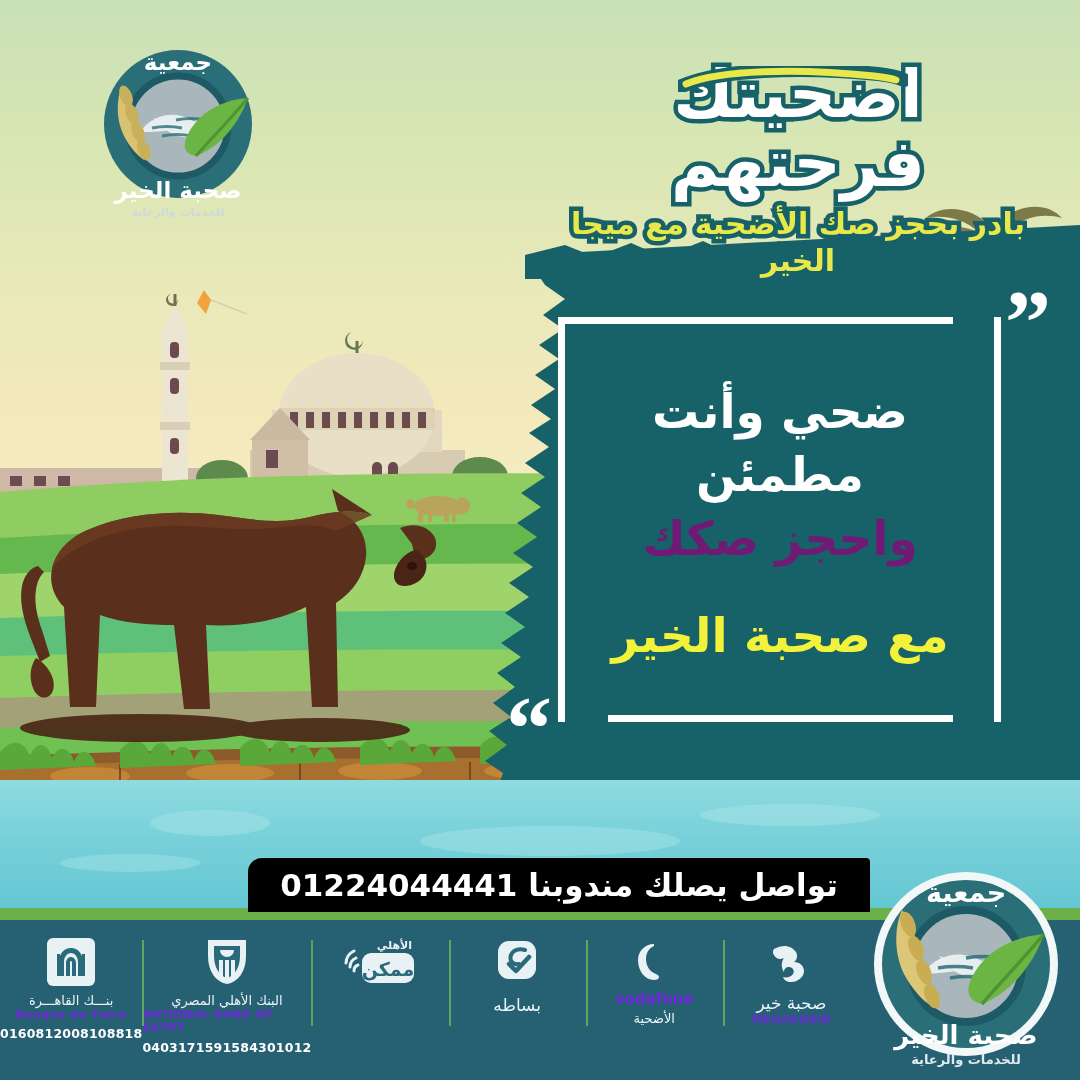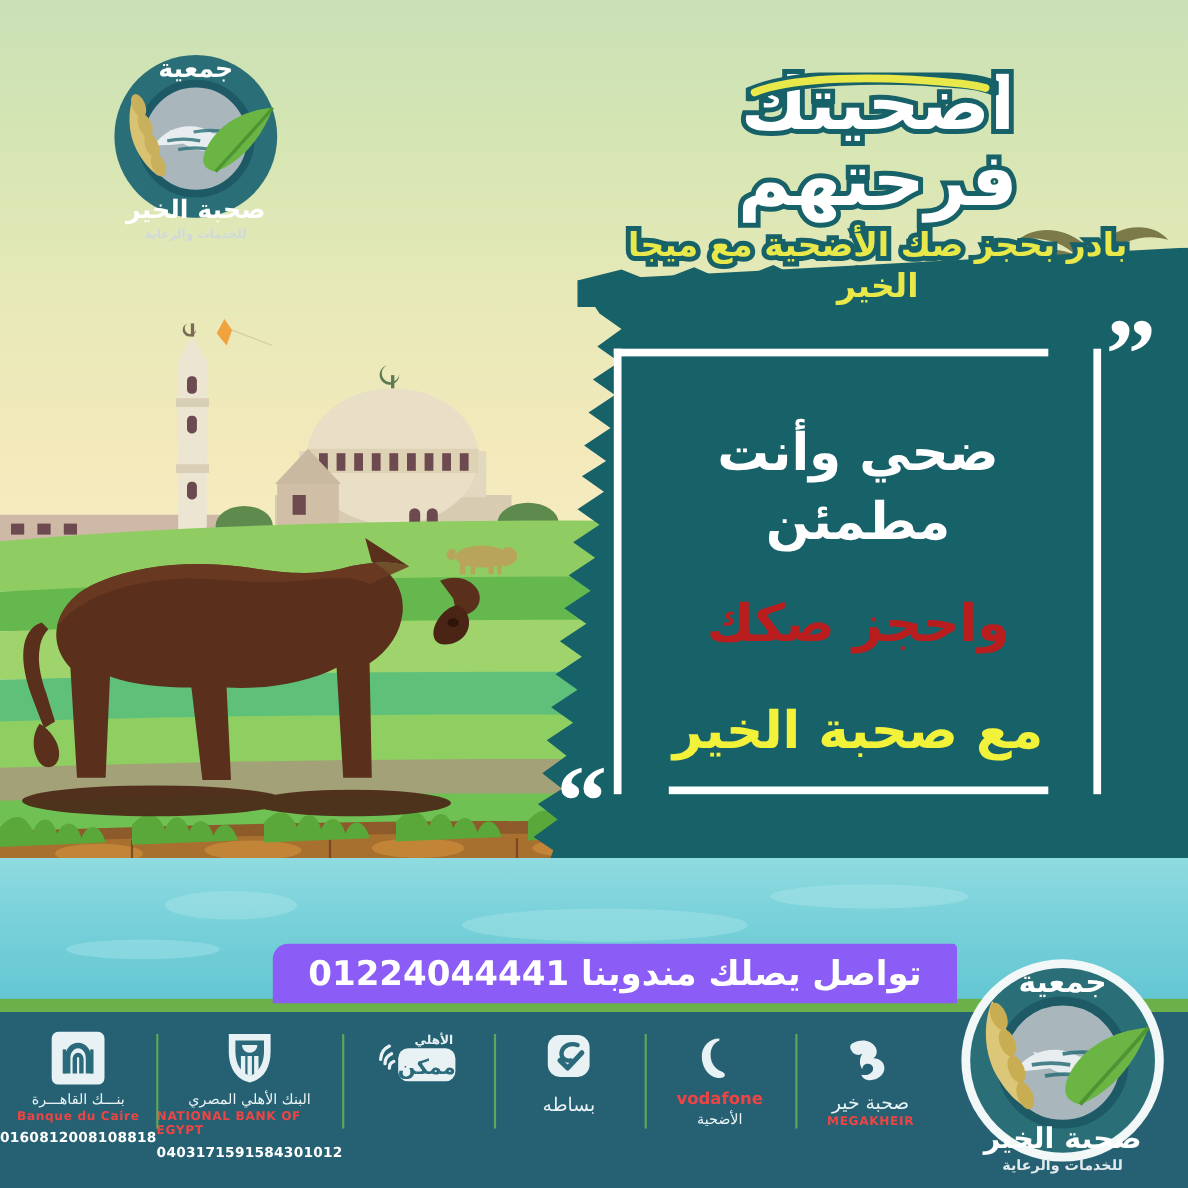--- a/index.html
+++ b/index.html
@@ -52,21 +52,21 @@
   .qmark{position:absolute;color:#fff;font-size:92px;line-height:.55;
     font-family:"Liberation Serif",serif;font-weight:700;}
   .qm-tr{right:-48px;top:-8px;}
   .qm-bl{left:-42px;top:398px;}
 
   .quote-text{position:absolute;left:560px;top:380px;width:440px;
     direction:rtl;text-align:center;}
   .ql{font-family:"DejaVu Sans","Liberation Sans",sans-serif;
     font-weight:700;letter-spacing:0;}
   .ql1{color:#ffffff;font-size:47px;line-height:1.35;}
-  .ql2{color:#b91c1c;font-size:47px;line-height:1.35;margin-top:29px;text-align:center;}
+  .ql2{color:#701a75;font-size:47px;line-height:1.35;margin-top:0;text-align:center;}
   .ql3{color:#f2f23a;font-size:47px;line-height:1.35;margin-top:34px;}
 
   
   .headline{position:absolute;right:22px;top:60px;width:520px;text-align:center;direction:rtl;}
   .hl-main{
     font-size:66px;font-weight:700;color:#ffffff;line-height:1.05;
     -webkit-text-stroke:9px #176169;paint-order:stroke fill;
     letter-spacing:-1px;display:block;
     text-shadow:0 2px 0 #176169;
   }
@@ -78,34 +78,34 @@
     line-height:1.25;
   }
   .hl-sub-wrap{margin-top:2px;}
 
   
   .logo-top{position:absolute;left:78px;top:36px;width:200px;height:190px;}
   .logo-bot{position:absolute;right:8px;bottom:4px;width:212px;height:212px;}
 
   
   .contactbar{position:absolute;left:248px;top:858px;width:622px;height:54px;
-    background:#8b5cf6;border-top-left-radius:14px;border-top-right-radius:4px;
+    background:#000000;border-top-left-radius:14px;border-top-right-radius:4px;
     display:flex;align-items:center;justify-content:center;direction:rtl;}
   .contactbar .ct{color:#fff;font-size:31px;font-weight:700;letter-spacing:.5px;}
 
   
   .partners{position:absolute;left:0;top:928px;width:860px;height:145px;
     display:flex;align-items:flex-start;}
   .partner{position:relative;flex:1;display:flex;flex-direction:column;
     align-items:center;justify-content:flex-start;padding-top:6px;height:100%;}
   .partner + .partner::before{
     content:"";position:absolute;left:0;top:12px;width:2px;height:86px;background:#5ea65a;}
   .p-mark{height:56px;display:flex;align-items:center;justify-content:center;}
   .p-name-ar{color:#eaf4f6;font-size:13px;font-weight:400;direction:rtl;margin-top:4px;line-height:1.1;}
-  .p-name-en{color:#ef4444;font-size:11px;font-weight:700;letter-spacing:.6px;line-height:1.2;}
+  .p-name-en{color:#6d28d9;font-size:11px;font-weight:700;letter-spacing:.6px;line-height:1.2;}
   .p-acct{color:#ffffff;font-size:12.5px;font-weight:700;margin-top:5px;letter-spacing:.2px;}
 
   .sq{background:#e8f2f5;border-radius:6px;display:flex;align-items:center;justify-content:center;}
 </style>
 </head>
 <body>
 
 <div class="poster">
 
   <div class="sky"></div>

